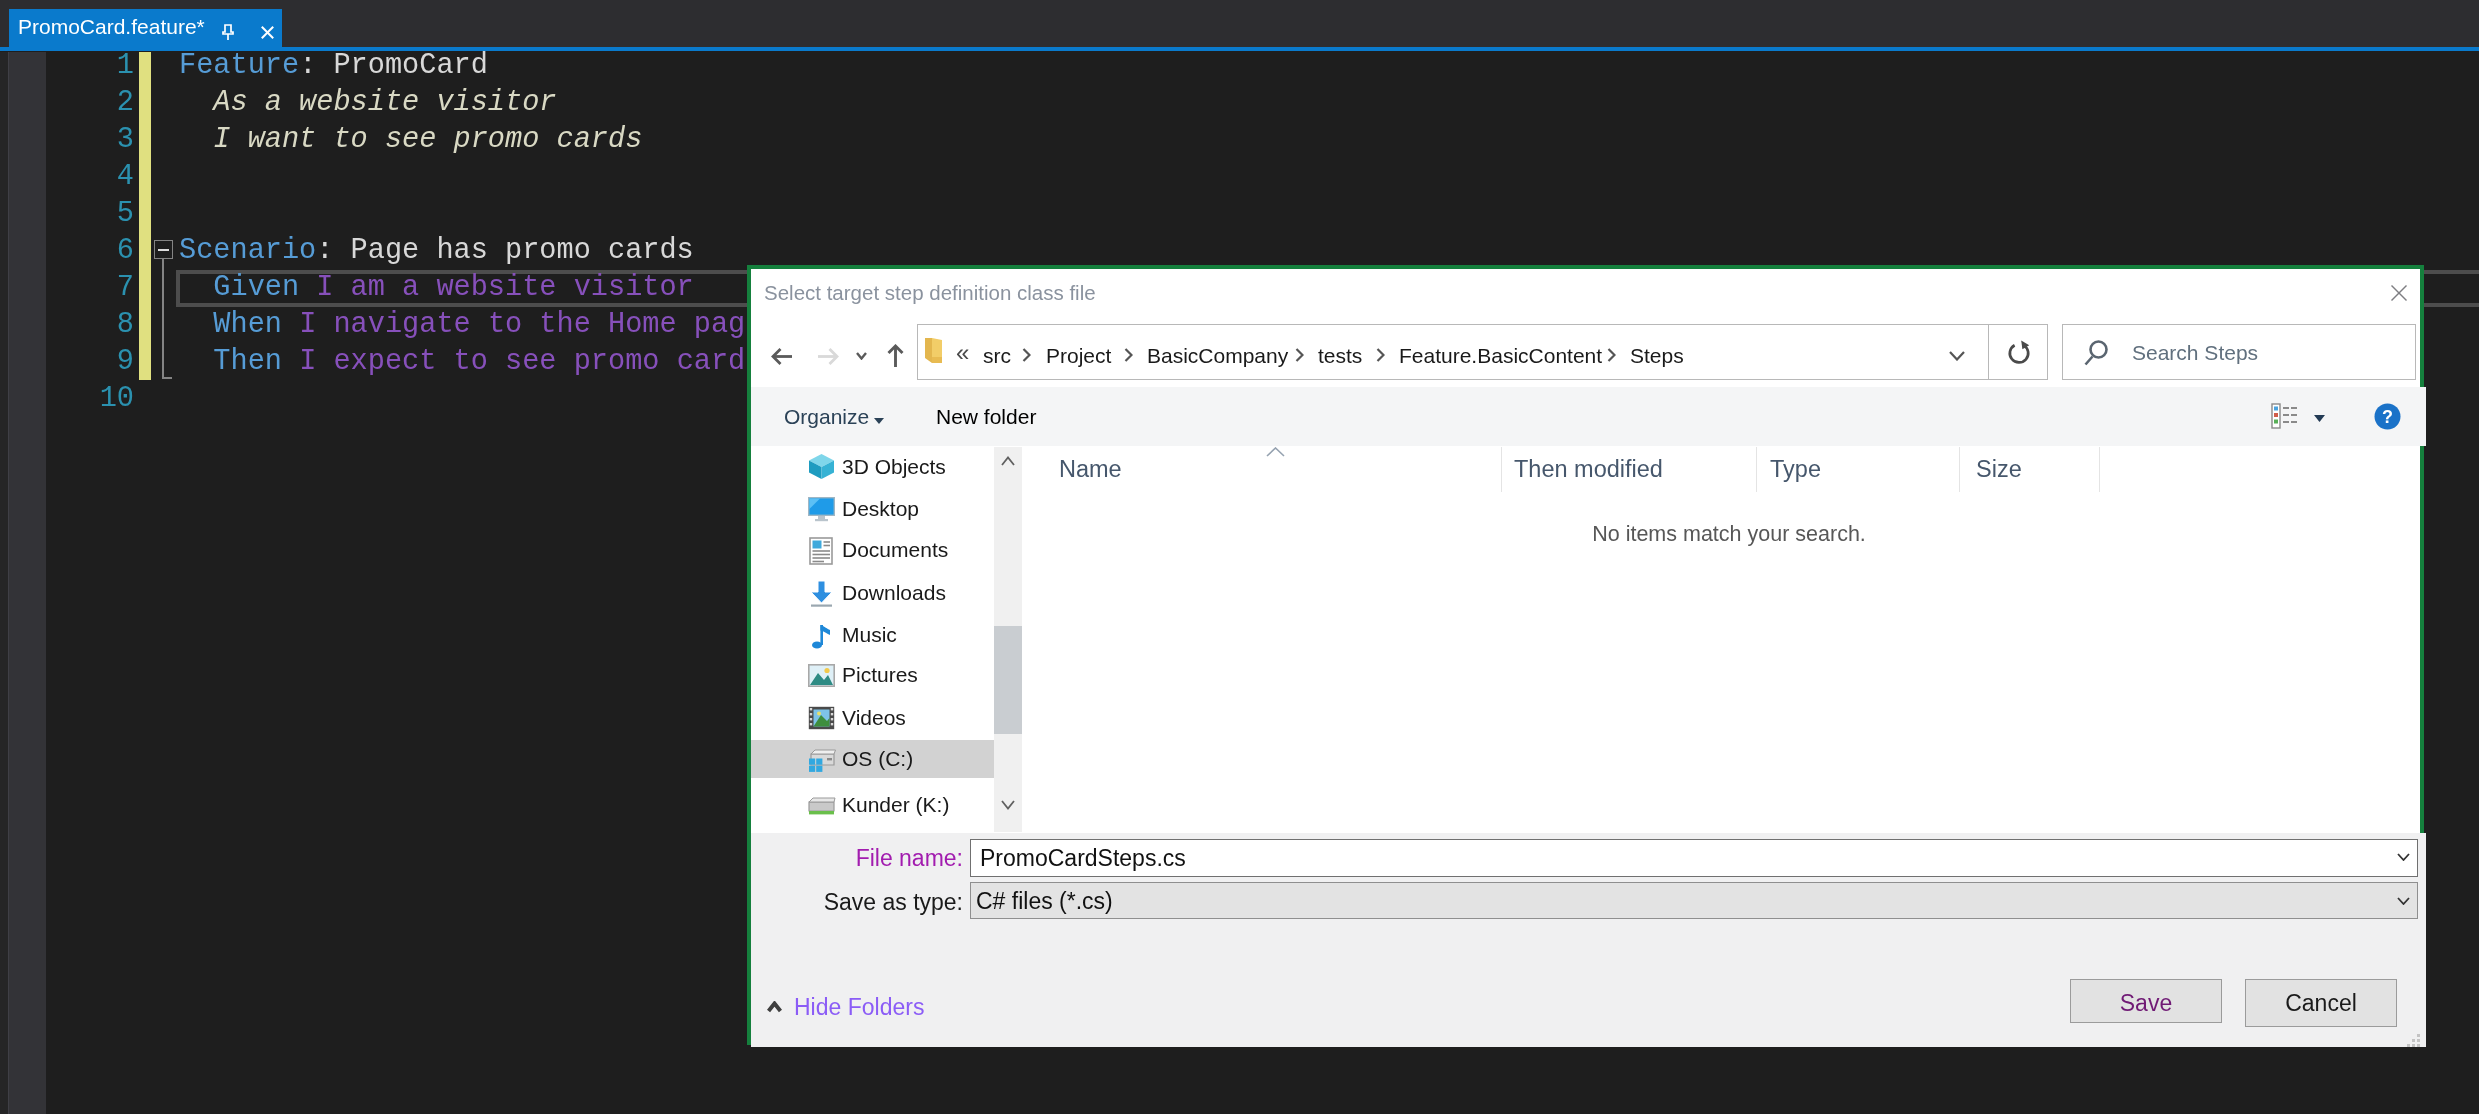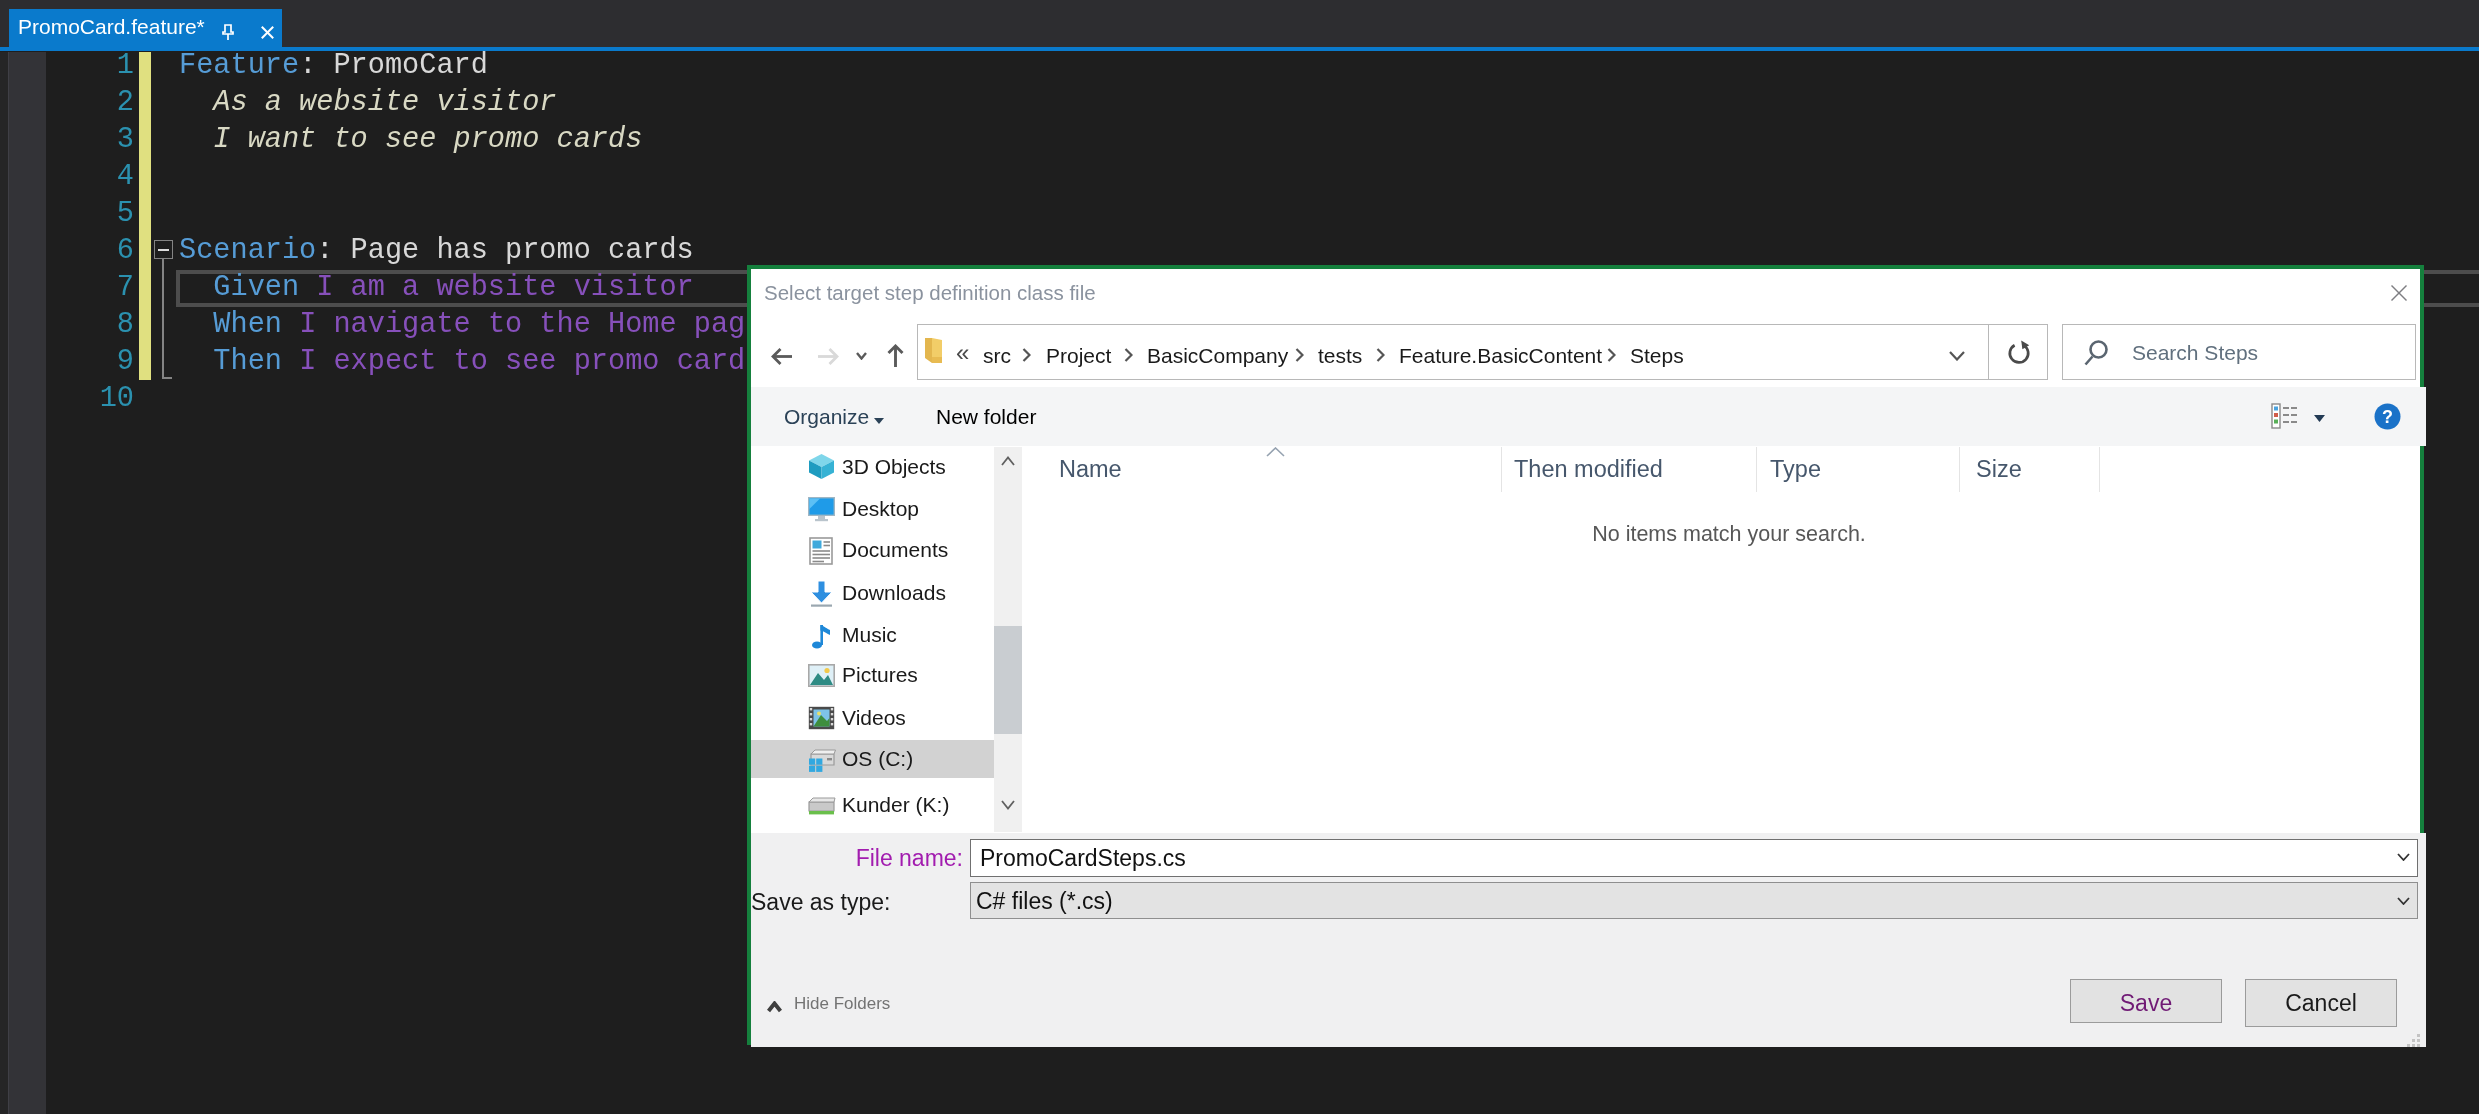--- a/index.html
+++ b/index.html
@@ -292,31 +292,31 @@
       <polyline points="1,1 7,8.5 13,1" stroke="#606060" stroke-width="1.8" fill="none"></polyline>
     </svg>
 
   <div class="abs" style="left:0;top:564px;width:1675px;height:214px;background:#f0f0f1"></div>
   <div class="abs" style="left:0;top:576px;width:212px;text-align:right;font-size:23px;color:#a21caf">File name:</div>
   <div class="abs" style="left:219px;top:570px;width:1448px;height:38px;background:#fff;border:1px solid #707070;box-sizing:border-box"></div>
   <div class="abs" style="left:229px;top:576px;font-size:23px;color:#111">PromoCardSteps.cs</div>
   <svg class="abs" style="left:1646px;top:584px" width="13" height="8" viewBox="0 0 13 8">
       <polyline points="1,1 6.5,7 12,1" stroke="#333" stroke-width="1.8" fill="none"></polyline>
     </svg>
-  <div class="abs" style="left:0;top:620px;width:212px;font-size:23px;color:#1a1a1a">Save as type:</div>
+  <div class="abs" style="left:0;top:620px;width:212px;text-align:right;font-size:23px;color:#1a1a1a">Save as type:</div>
   <div class="abs" style="left:219px;top:613px;width:1448px;height:37px;background:#e3e3e3;border:1px solid #8f8f8f;box-sizing:border-box"></div>
   <div class="abs" style="left:225px;top:619px;font-size:23px;color:#111">C# files (*.cs)</div>
   <svg class="abs" style="left:1646px;top:628px" width="13" height="8" viewBox="0 0 13 8">
       <polyline points="1,1 6.5,7 12,1" stroke="#333" stroke-width="1.8" fill="none"></polyline>
     </svg>
 
   <svg class="abs" style="left:16px;top:732px" width="15" height="12" viewBox="0 0 15 12">
       <polyline points="1.5,10 7.5,2.5 13.5,10" stroke="#3f3f3f" stroke-width="4" fill="none"></polyline>
     </svg>
-  <div class="abs" style="left:43px;top:725px;font-size:17px;color:#737373">Hide Folders</div>
+  <div class="abs" style="left:43px;top:725px;font-size:23px;color:#8b5cf6">Hide Folders</div>
 
   <div class="abs" style="left:1319px;top:710px;width:152px;height:44px;background:#e2e2e2;border:1px solid #9b9b9b;box-sizing:border-box;text-align:center;font-size:23px;color:#701a75;line-height:46px">Save</div>
   <div class="abs" style="left:1494px;top:710px;width:152px;height:48px;background:#e2e2e2;border:1px solid #9b9b9b;box-sizing:border-box;text-align:center;font-size:23px;color:#1a1a1a;line-height:46px">Cancel</div>
 
   <svg class="abs" style="left:1656px;top:765px" width="14" height="14" viewBox="0 0 14 14">
     <g fill="#c3c3c3">
       <rect x="10" y="0" width="3" height="3"></rect>
       <rect x="5" y="5" width="3" height="3"></rect>
         <rect x="10" y="5" width="3" height="3"></rect>
       <rect x="0" y="10" width="3" height="3"></rect>

